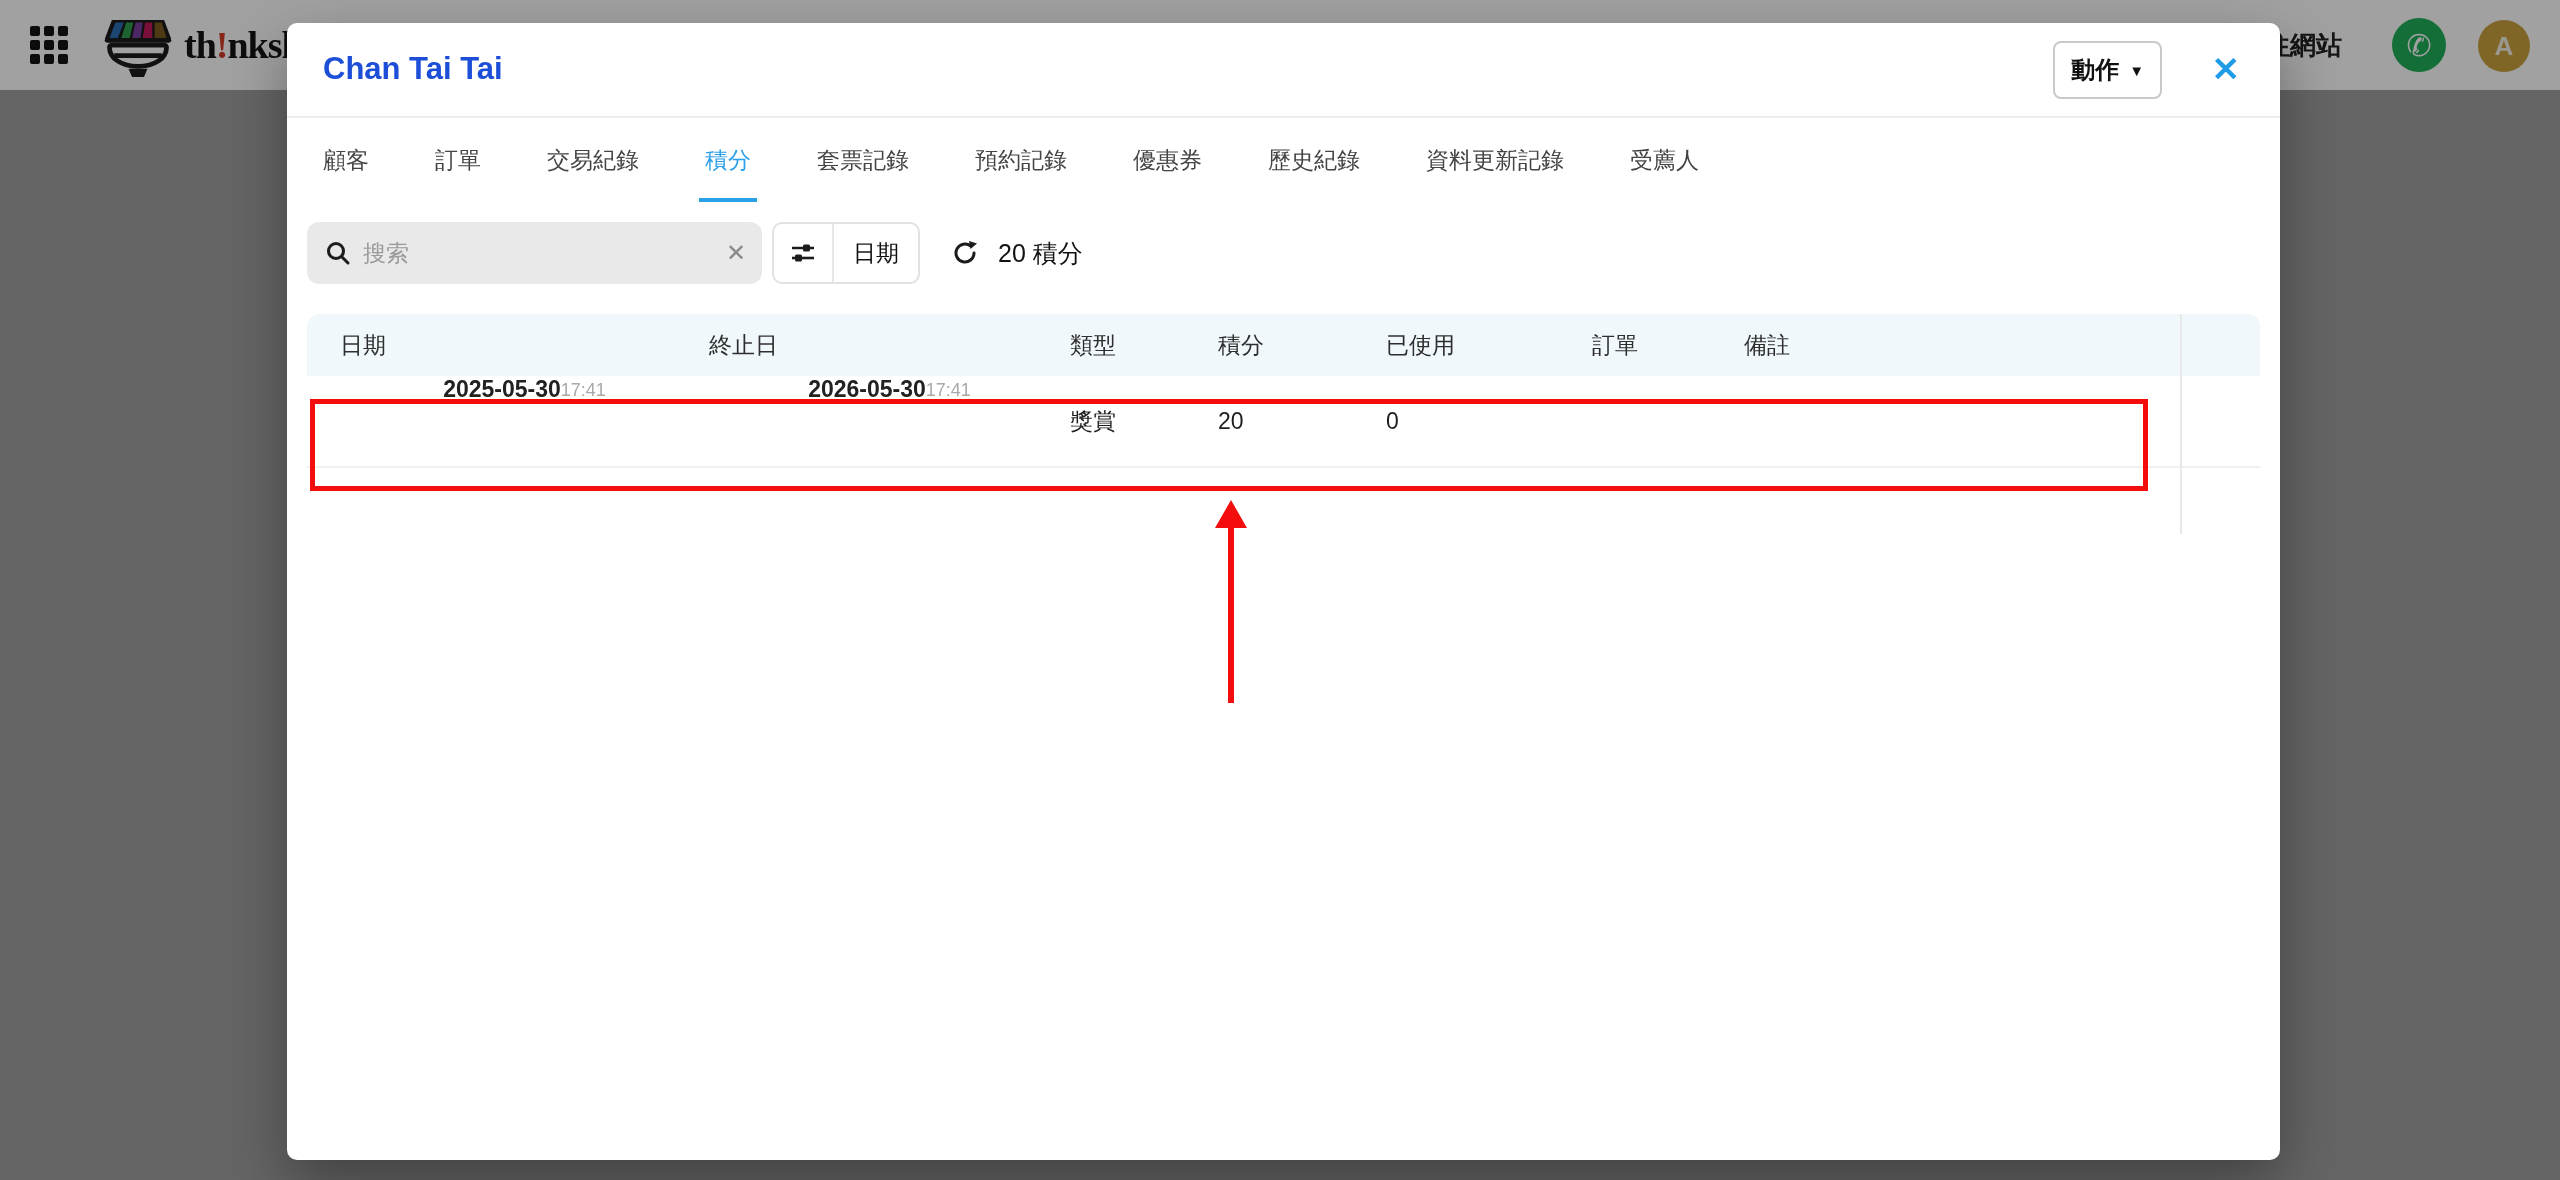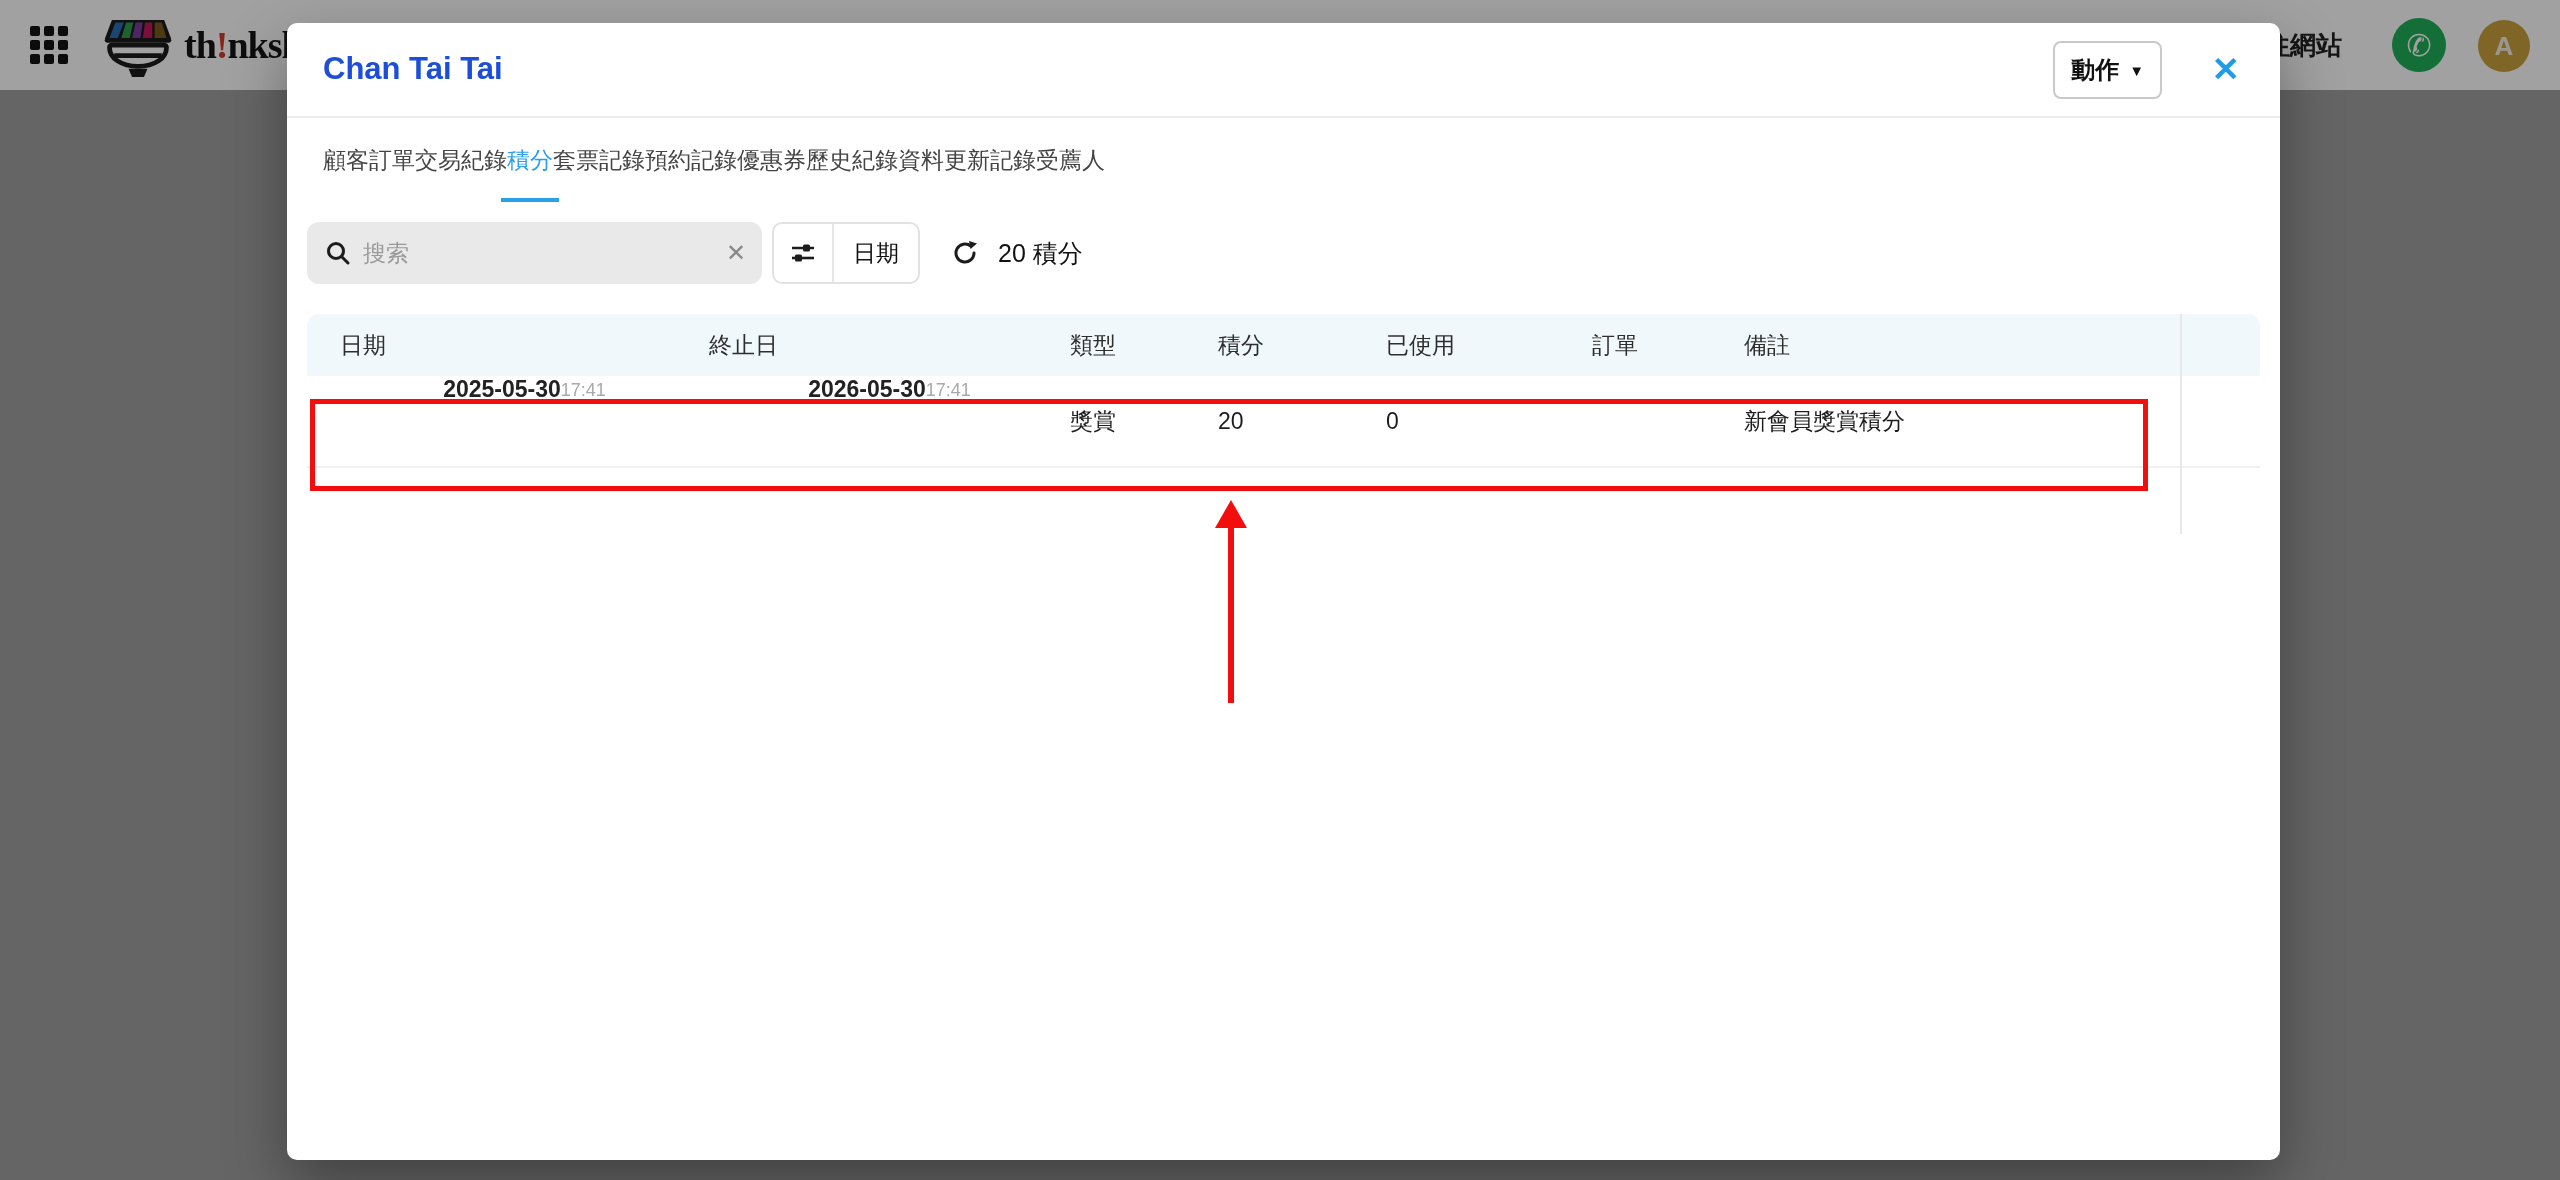--- a/index.html
+++ b/index.html
@@ -28,21 +28,21 @@
            border-radius:10px; box-shadow:0 25px 60px rgba(0,0,0,0.35); z-index:10; }
 
   .modal-header { position:relative; height:95px; border-bottom:2px solid #ededed; }
   .modal-title { position:absolute; left:36px; top:28px; font-size:31px; font-weight:bold; color:#1d4ed8; }
   .actions-btn { position:absolute; right:118px; top:18px; height:58px; padding:0 16px; background:#fff;
                  border:2px solid #c9c9c9; border-radius:8px; font-size:24px; font-weight:bold; color:#111;
                  display:flex; align-items:center; gap:10px; cursor:pointer; }
   .actions-btn .caret { font-size:15px; }
   .close-x { position:absolute; right:40px; top:26px; font-size:34px; font-weight:bold; color:#1e9ce8; cursor:pointer; line-height:1.2; }
 
-  .tabbar { height:84px; display:flex; align-items:stretch; padding-left:36px; }
+  .tabbar { height:84px; display:flex; align-items:stretch; padding-left:36px; gap:66px; }
   .tab { display:flex; align-items:center; font-size:23px; color:#444; position:relative; cursor:pointer; white-space:nowrap; }
   .tab.active { color:#2b9fe8; }
   .tab.active::after { content:""; position:absolute; left:-6px; right:-6px; bottom:0; height:4px; background:#2b9fe8; }
 
   .toolbar { margin-top:20px; padding:0 20px; display:flex; align-items:center; }
   .searchbox { width:455px; height:62px; background:#e9e9e9; border-radius:12px; display:flex; align-items:center; padding:0 16px 0 18px; }
   .searchbox input { flex:1; border:none; background:transparent; outline:none; font-size:23px; color:#333;
                      font-family:"Liberation Sans", sans-serif; margin-left:12px; }
   .searchbox input::placeholder { color:#9a9a9a; }
   .clear-x { color:#8a8a8a; font-size:24px; cursor:pointer; }
@@ -189,21 +189,20 @@
         <span class="t">17:41</span>
       </div>
       <div class="datecell">
         <span class="d">2026-05-30</span>
         <span class="t">17:41</span>
       </div>
       <div>獎賞</div>
       <div>20</div>
       <div>0</div>
       <div></div>
-      <div>新會員獎賞積分</div>
       <div></div>
     </div>
     <div class="col-divider"></div>
   </div>
 
   <div class="hl-rect"></div>
   <div class="hl-arrow-head"></div>
   <div class="hl-arrow-line"></div>
 
 </div>

